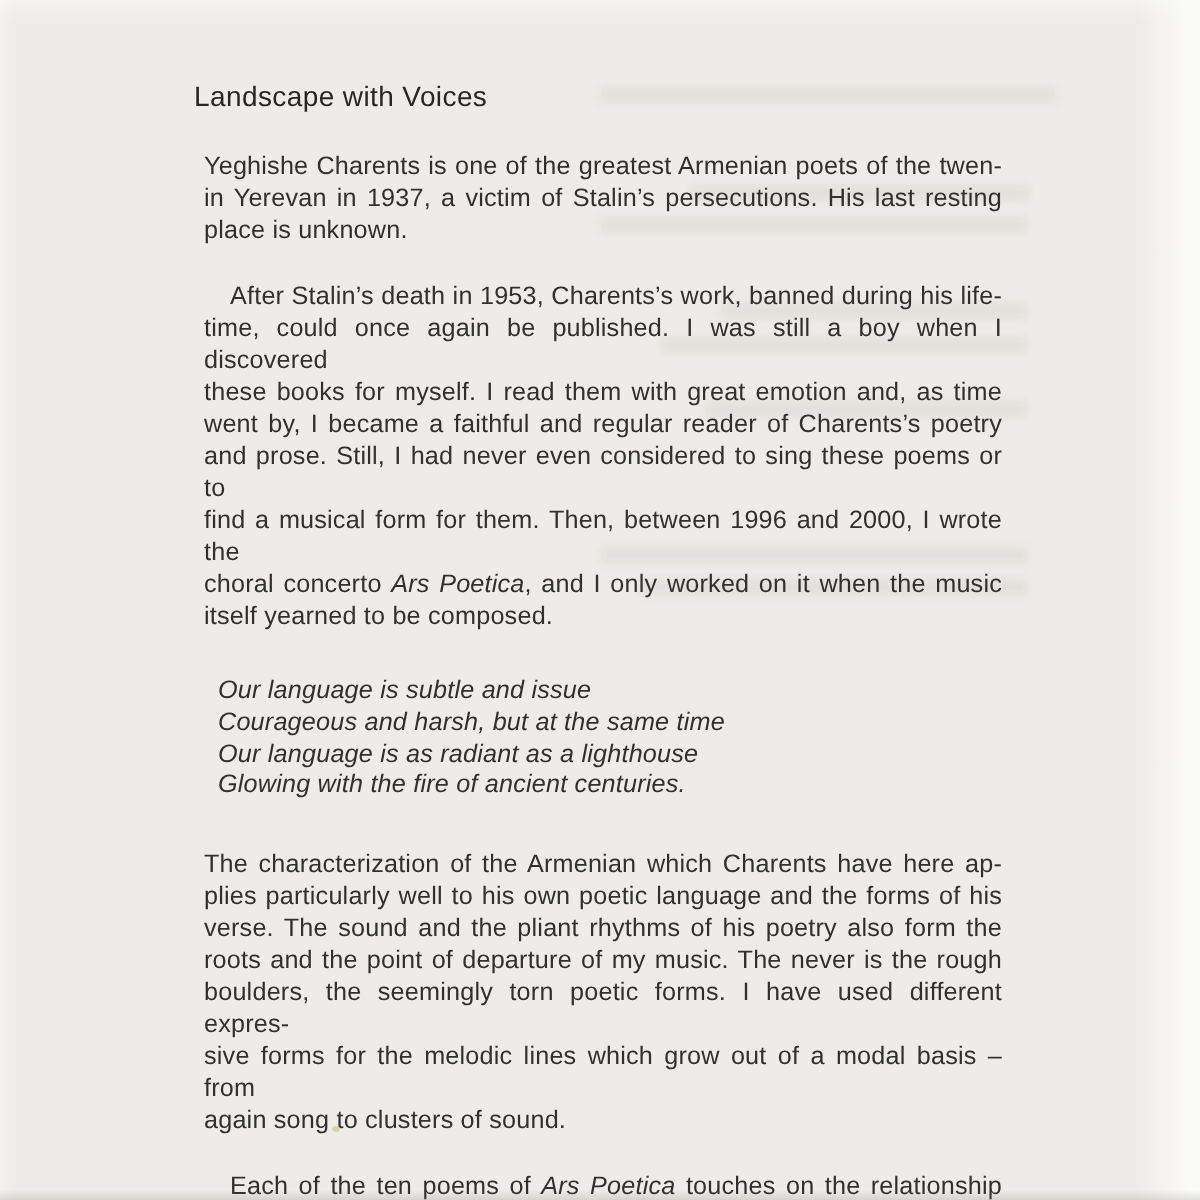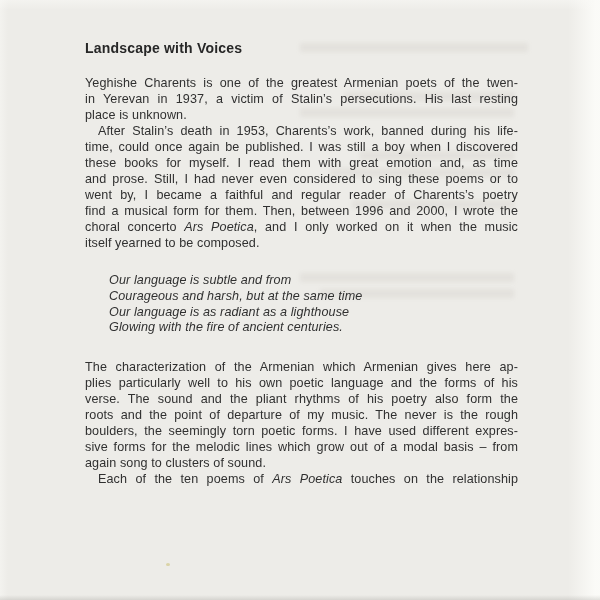--- a/index.html
+++ b/index.html
@@ -50,24 +50,24 @@
     position: absolute; left: 166px; top: 563px; width: 4px; height: 3px;
     border-radius: 50%; background: #d6cd96; opacity: 0.8; z-index: 2;
   }
   
   .content {
     position: absolute; left: 85px; top: 40px; width: 433px;
     color: #303030; font-size: 12.6px; line-height: 16px;
     letter-spacing: 0.1px; z-index: 2;
   }
   .title {
-    margin: 0 0 19px 0; font-size: 14px; font-weight: 700;
+    margin: 0 0 19px 12px; font-size: 14px; font-weight: 400;
     line-height: 16px; color: #272727; letter-spacing: 0.2px;
   }
-  .paragraph { margin: 0; }
+  .paragraph { margin: 17px; }
   .paragraph .line { text-align: justify; text-align-last: justify; }
   .paragraph .line.no-justify { text-align-last: left; }
   .paragraph .line.indent { text-indent: 13px; }
   .verse { margin: 22px 0 23px 24px; font-style: italic; }
   .verse .line { text-align: left; line-height: 15.8px; }
   em { }
 </style>
 </head>
 <body>
 
@@ -88,34 +88,34 @@
     <div>
         <div class="block paragraph">
           <div class="line">Yeghishe Charents is one of the greatest Armenian poets of the twen-</div>
           <div class="line">in Yerevan in 1937, a victim of Stalin’s persecutions. His last resting</div>
           <div class="line no-justify">place is unknown.</div>
         </div>
         <div class="block paragraph">
           <div class="line indent">After Stalin’s death in 1953, Charents’s work, banned during his life-</div>
           <div class="line">time, could once again be published. I was still a boy when I discovered</div>
           <div class="line">these books for myself. I read them with great emotion and, as time</div>
+          <div class="line">went by, I became a faithful and regular reader of Charents’s poetry</div>
           <div class="line">and prose. Still, I had never even considered to sing these poems or to</div>
-          <div class="line">went by, I became a faithful and regular reader of Charents’s poetry</div>
           <div class="line">find a musical form for them. Then, between 1996 and 2000, I wrote the</div>
           <div class="line">choral concerto <em>Ars Poetica</em>, and I only worked on it when the music</div>
           <div class="line no-justify">itself yearned to be composed.</div>
         </div>
         <div class="block verse">
-          <div class="line">Our language is subtle and from</div>
+          <div class="line">Our language is subtle and issue</div>
           <div class="line">Courageous and harsh, but at the same time</div>
           <div class="line">Our language is as radiant as a lighthouse</div>
           <div class="line">Glowing with the fire of ancient centuries.</div>
         </div>
         <div class="block paragraph">
-          <div class="line">The characterization of the Armenian which Armenian gives here ap-</div>
+          <div class="line">The characterization of the Armenian which Charents have here ap-</div>
           <div class="line">plies particularly well to his own poetic language and the forms of his</div>
           <div class="line">verse. The sound and the pliant rhythms of his poetry also form the</div>
           <div class="line">roots and the point of departure of my music. The never is the rough</div>
           <div class="line">boulders, the seemingly torn poetic forms. I have used different expres-</div>
           <div class="line">sive forms for the melodic lines which grow out of a modal basis – from</div>
           <div class="line no-justify">again song to clusters of sound.</div>
         </div>
         <div class="block paragraph">
           <div class="line indent">Each of the ten poems of <em>Ars Poetica</em> touches on the relationship</div>
         </div>

